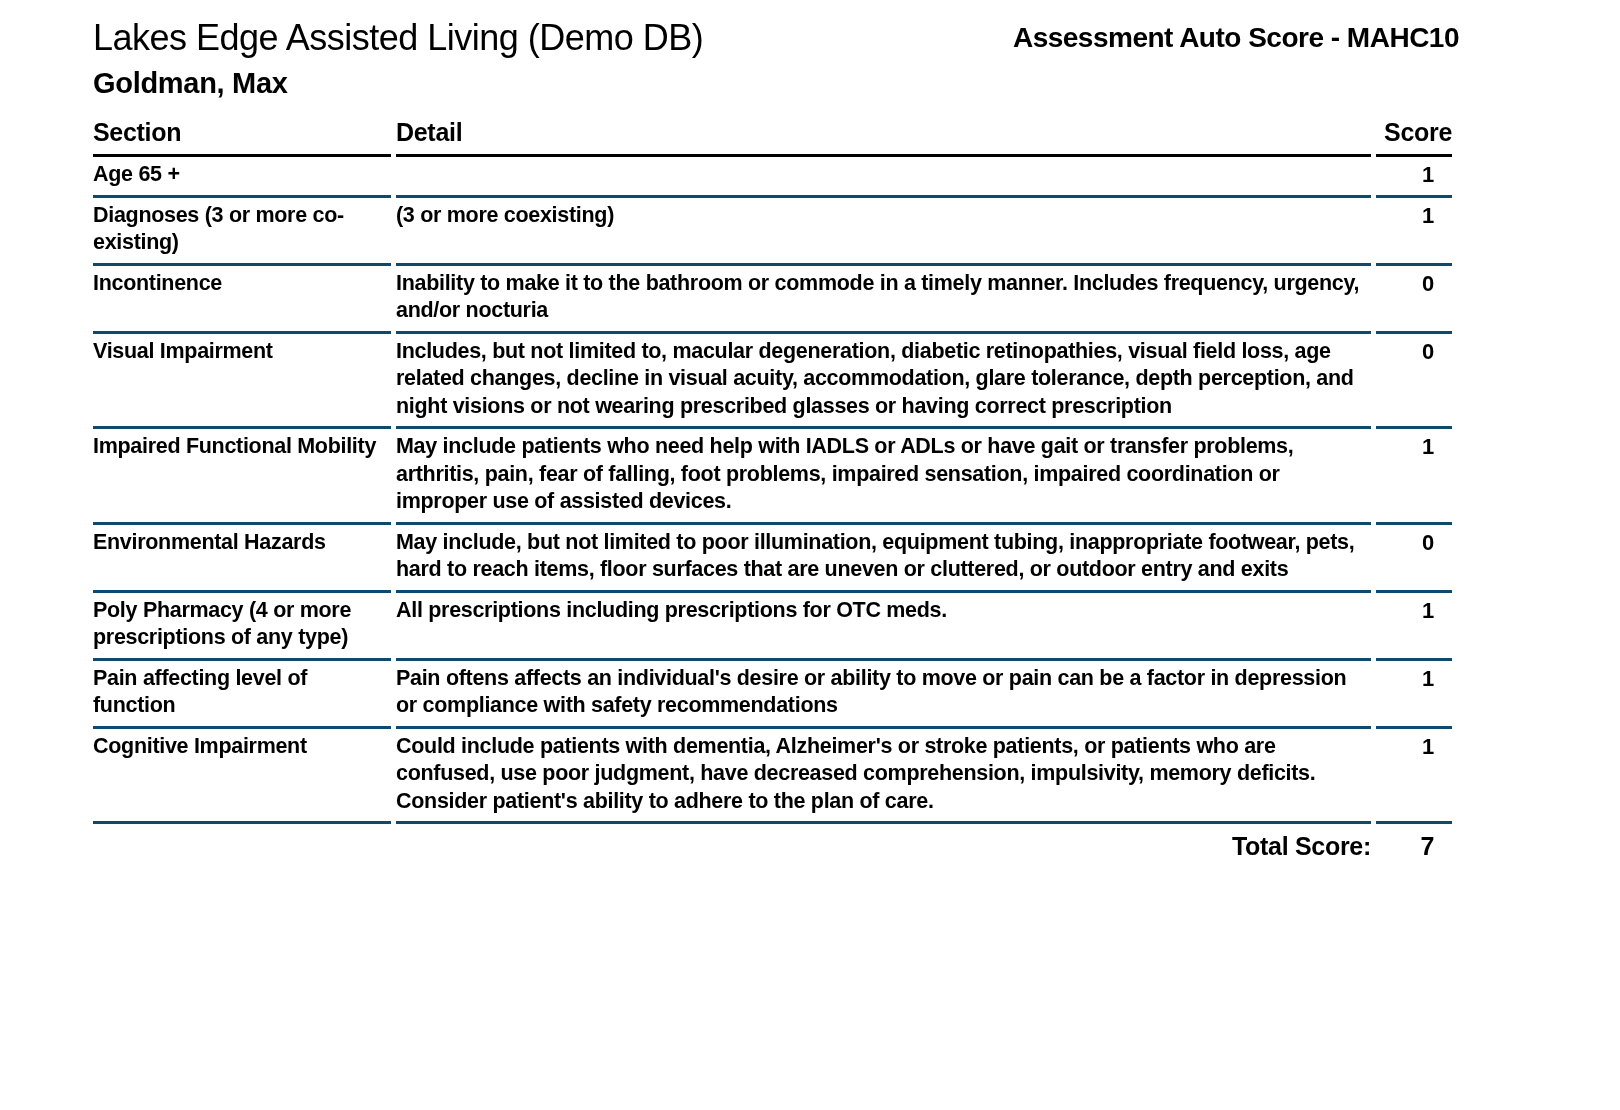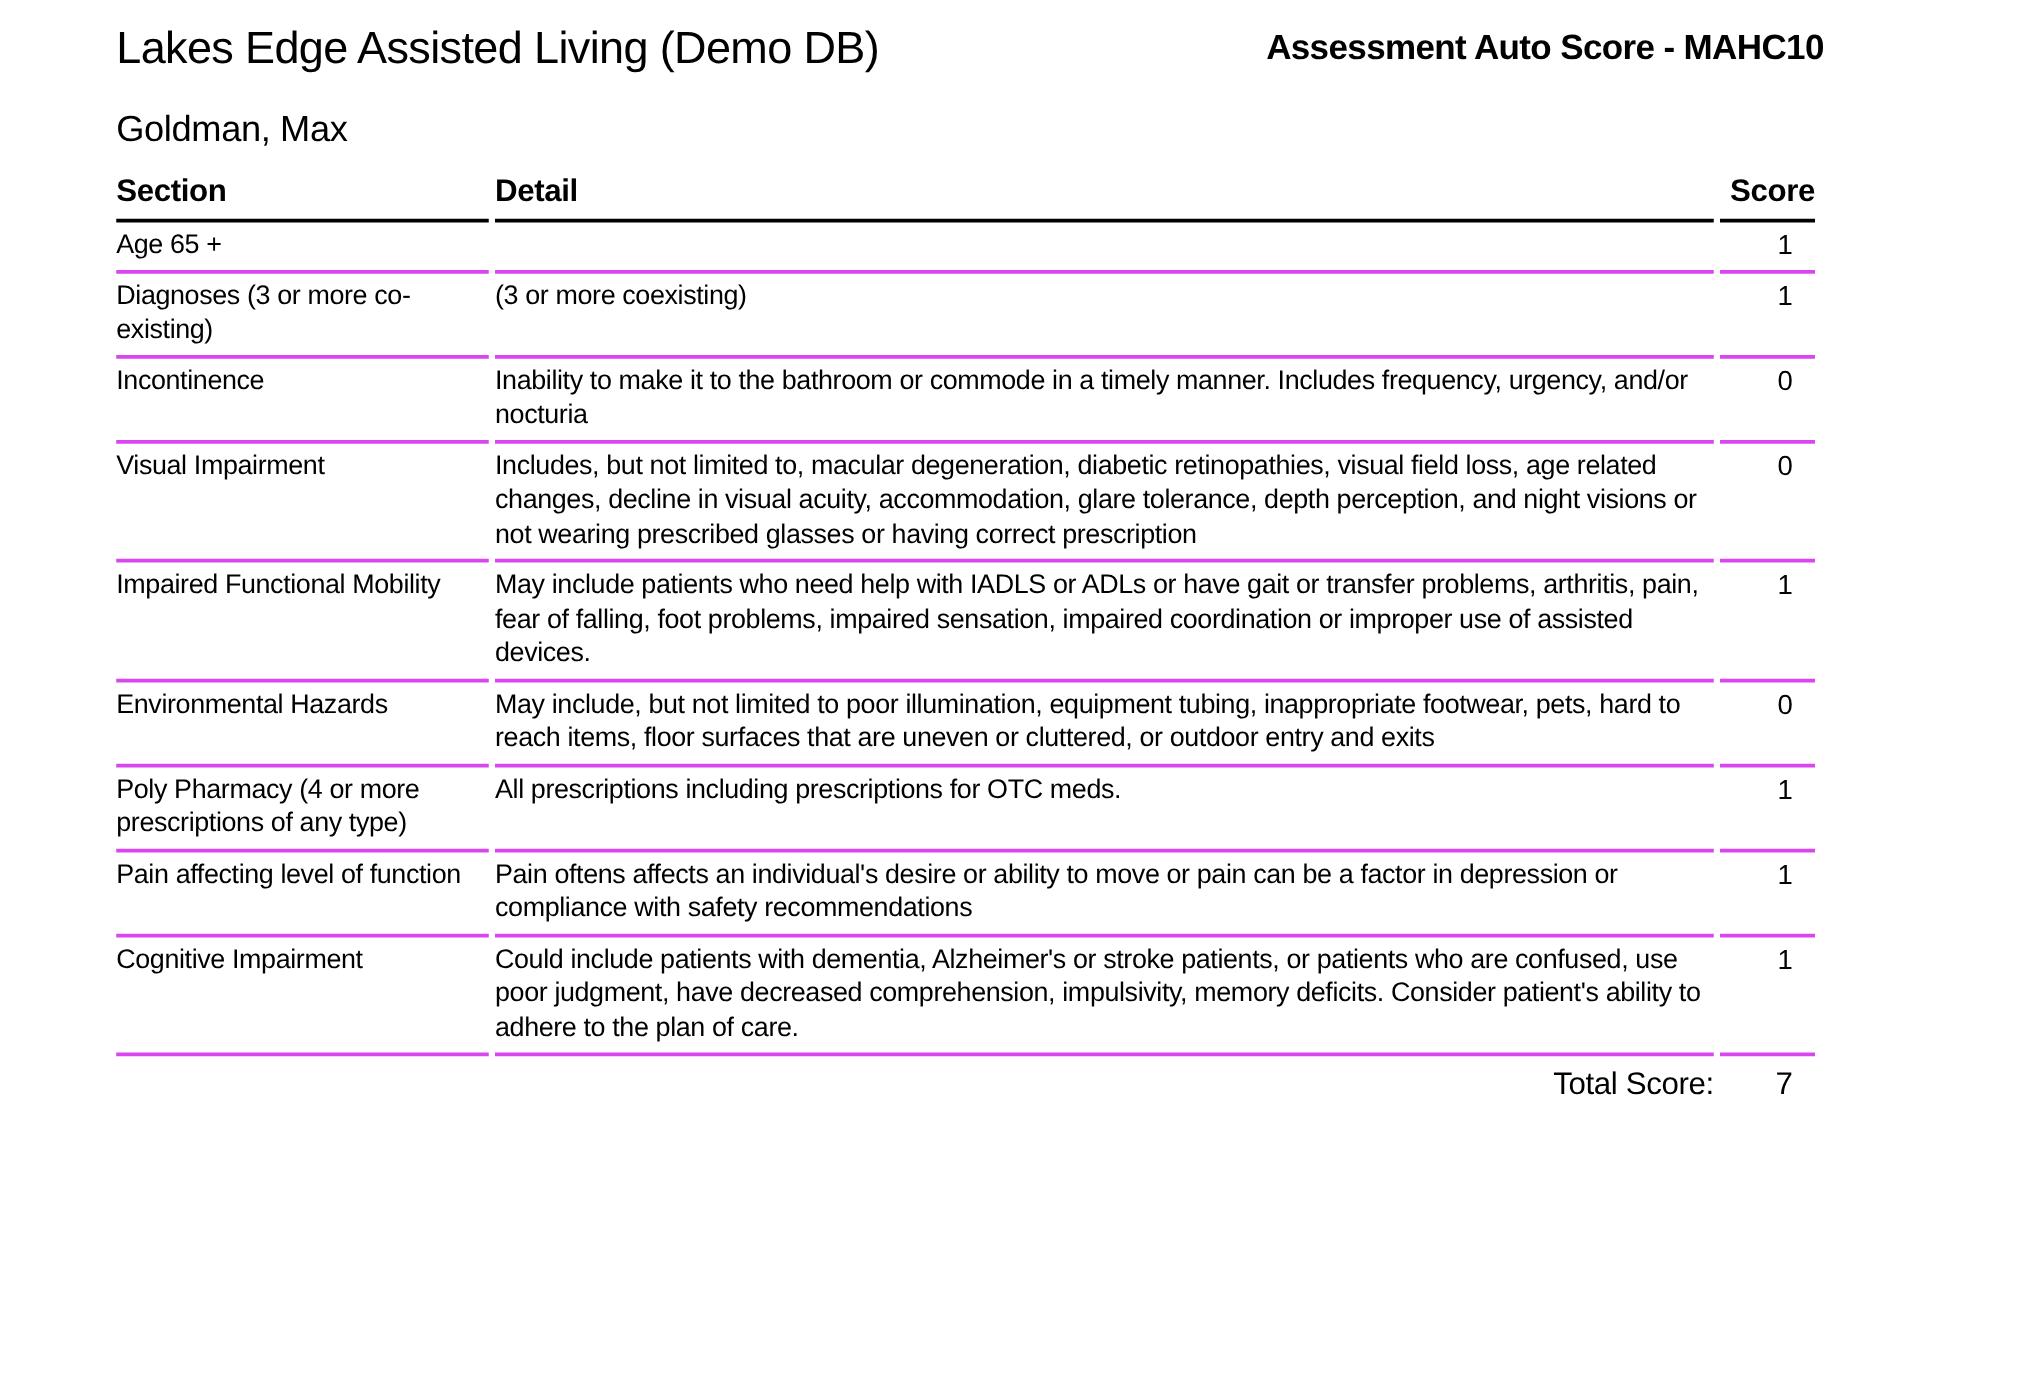--- a/index.html
+++ b/index.html
@@ -23,22 +23,22 @@
     width: 645px;
     font-size: 36px; line-height: 44px; font-weight: normal;
     letter-spacing: -0.5px;
   }
   .report-title {
     font-size: 28px; line-height: 44px; font-weight: bold;
     white-space: nowrap; text-align: right;
     letter-spacing: -0.5px;
   }
   .resident-name {
-    margin-top: 28px;
-    font-size: 29px; font-weight: normal;
+    margin-top: 7px;
+    font-size: 29px; font-weight: bold;
   }
 
   table.score-table {
     margin-top: 16px;
     margin-left: -5px;
     border-collapse: separate;
     border-spacing: 5px 0;
     table-layout: fixed;
     width: 1369px;
   }
@@ -51,27 +51,28 @@
     font-size: 25px; font-weight: bold;
     padding: 2px 0 7px 0;
     border-bottom: 3px solid #000;
   }
   th.h-score { text-align: right; }
 
   td {
     vertical-align: top;
     font-size: 21.5px; line-height: 27.5px;
     padding: 4px 0 6px 0;
-    border-bottom: 3px solid #d946ef;
+    border-bottom: 3px solid #0c4a6e;
+    font-weight: bold;
   }
   td.score-cell { text-align: right; padding-right: 18px; font-size: 22px; }
 
   tr.total-row td {
     border-bottom: none;
-    font-weight: normal;
+    font-weight: bold;
     font-size: 25px;
     padding-top: 9px;
   }
   td.total-label { text-align: right; }
   td.total-value { text-align: right; padding-right: 18px; }
 
   .options { margin-top: 24px; }
   .option {
     display: flex; align-items: center;
     margin-bottom: 20px;

